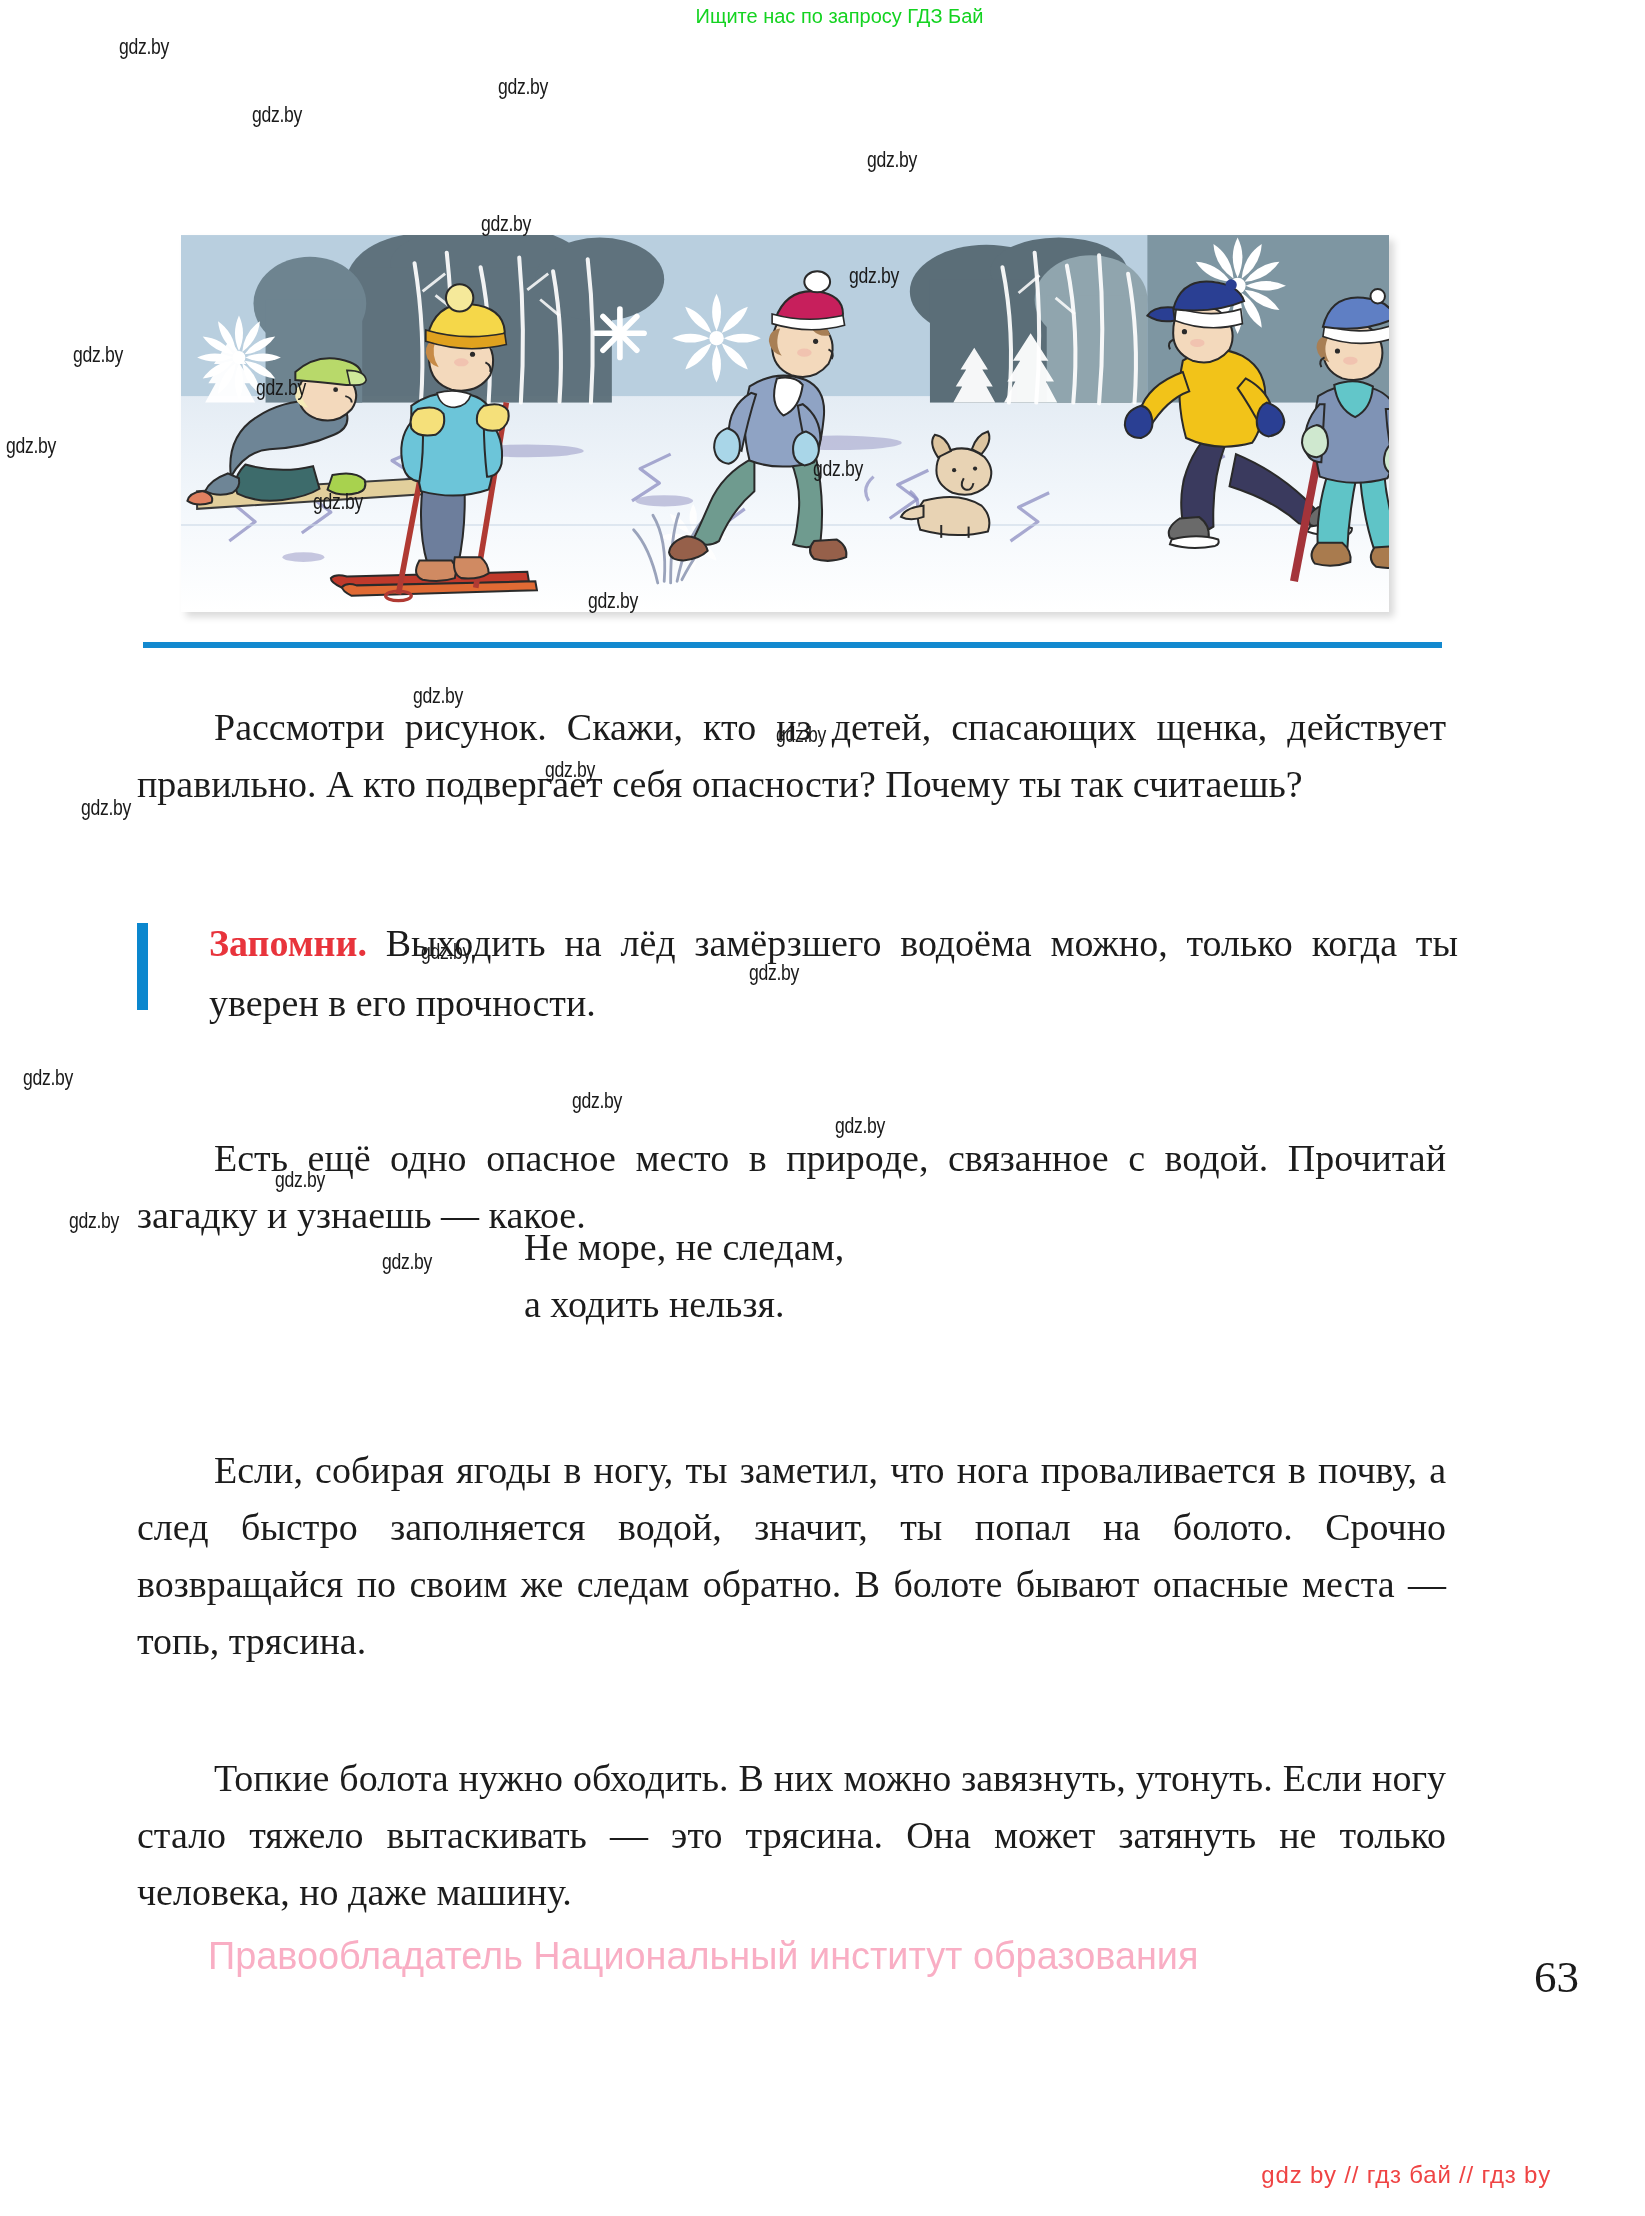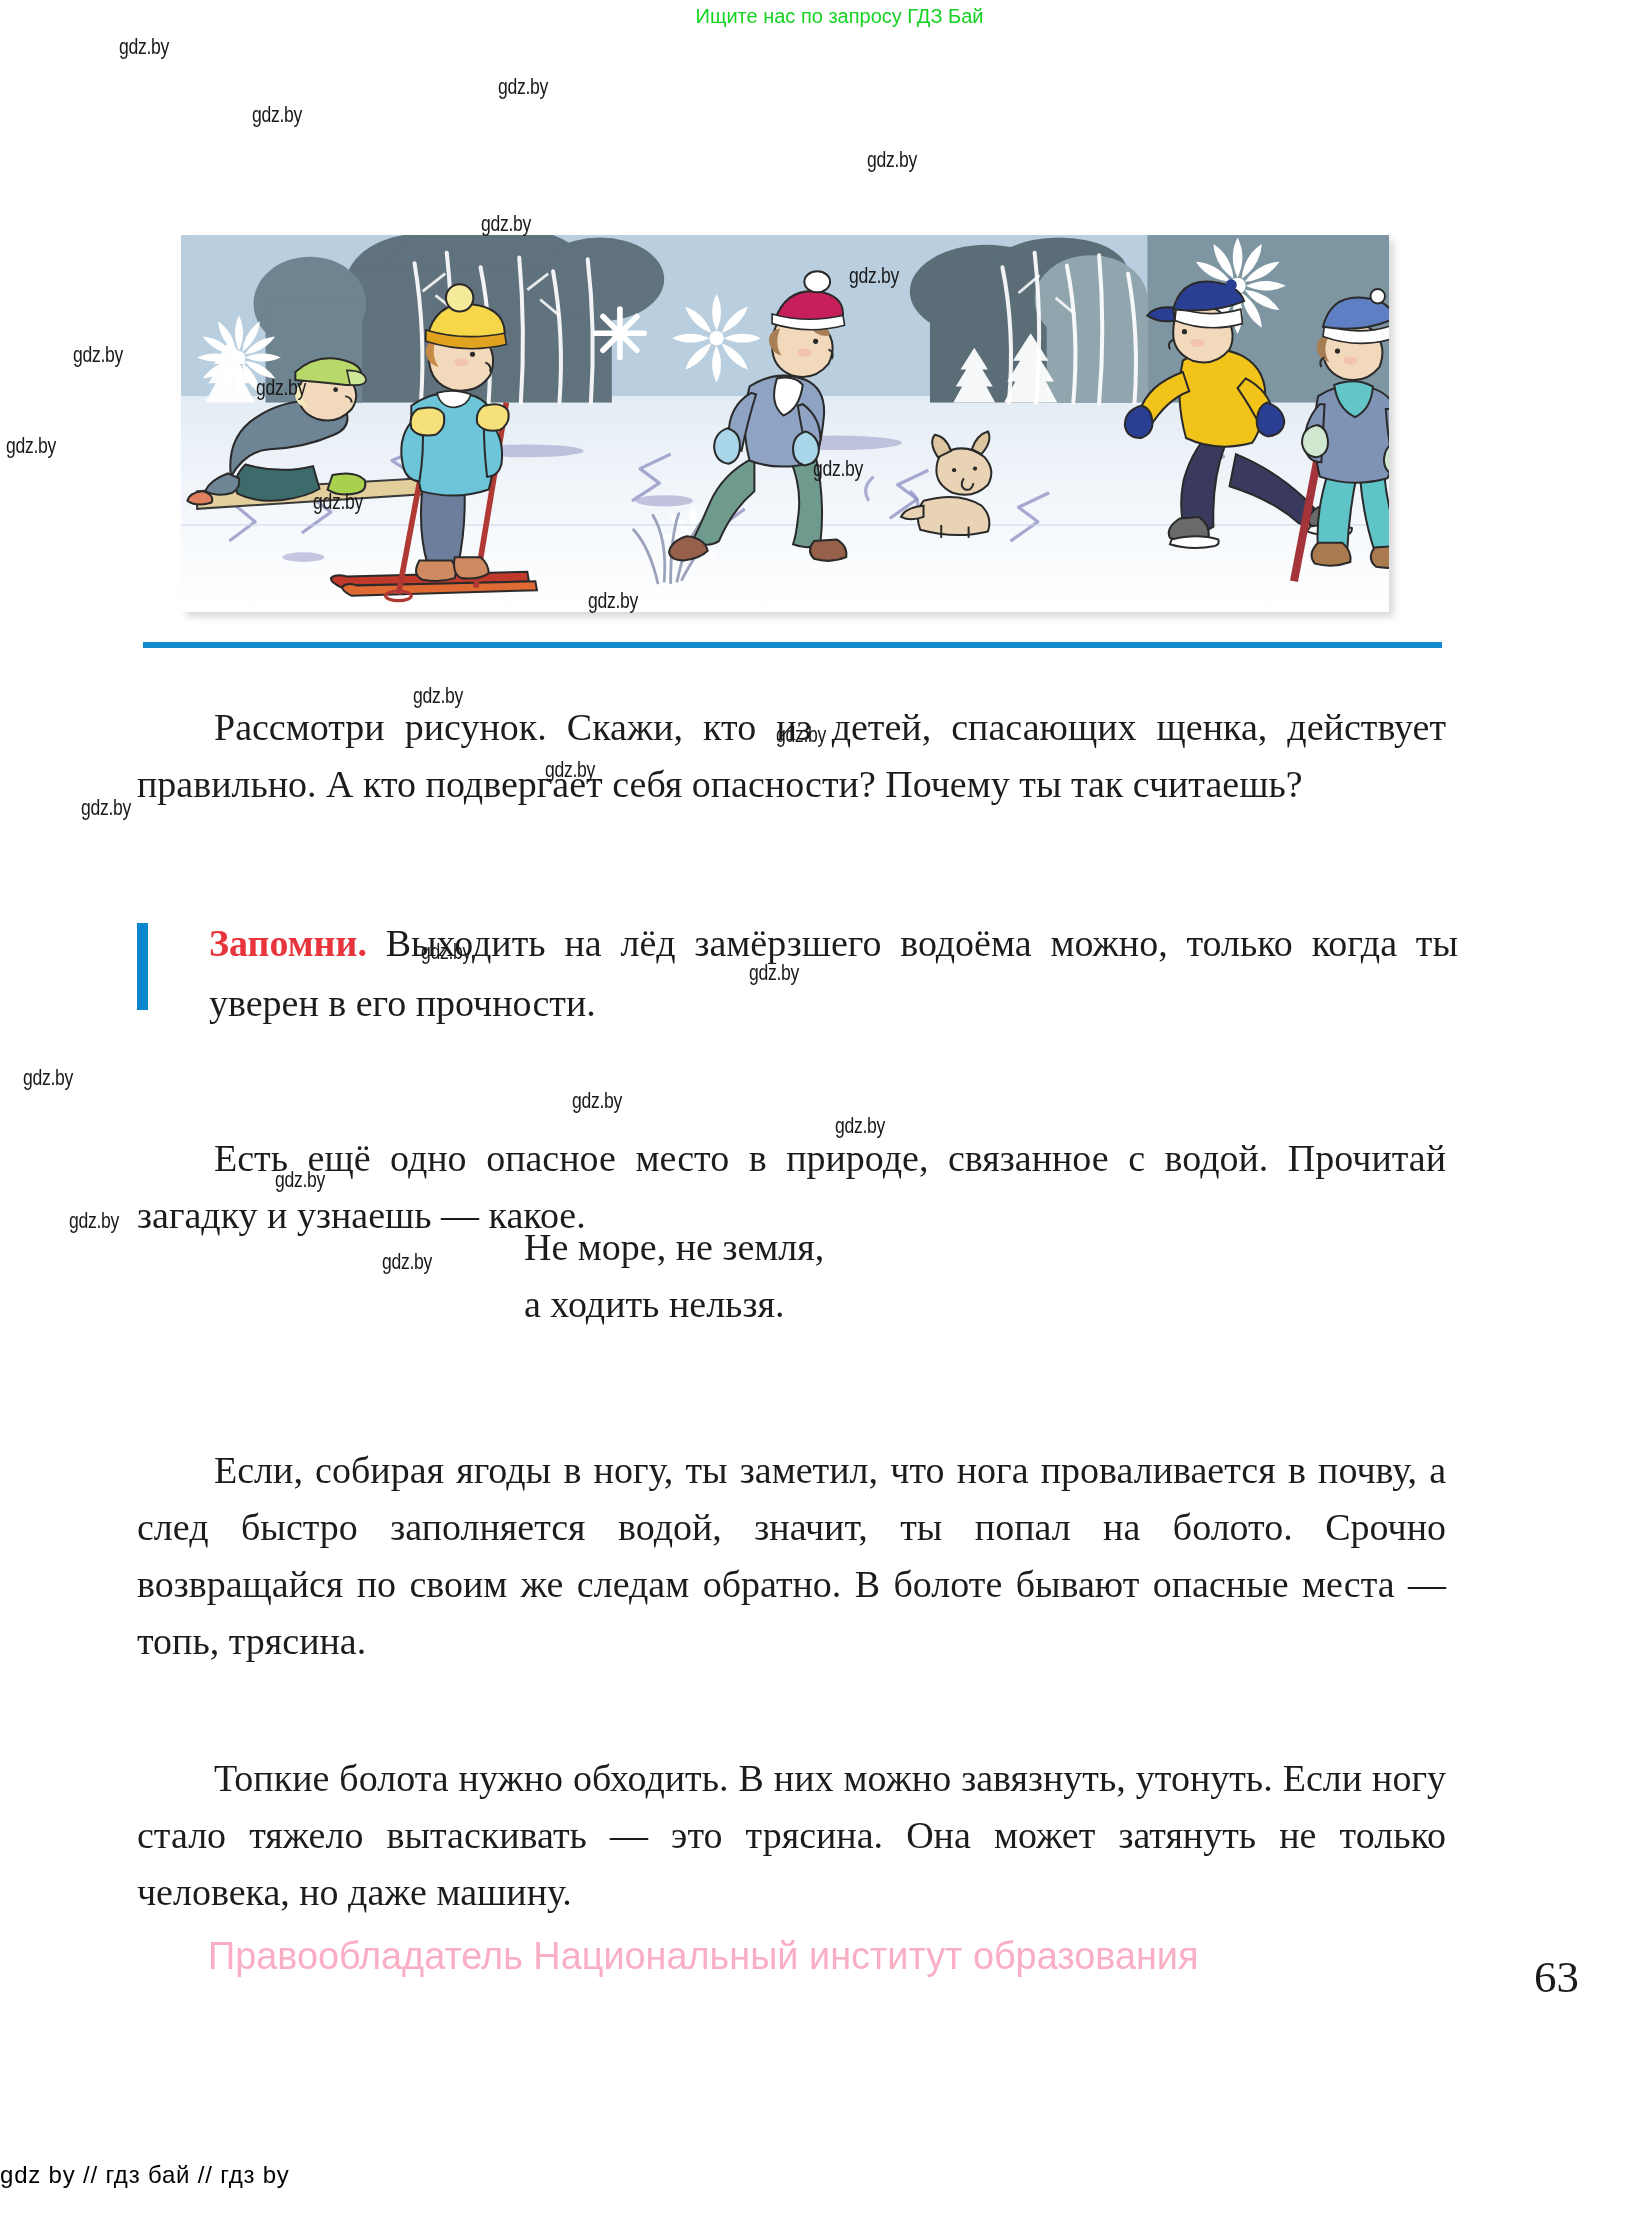--- a/index.html
+++ b/index.html
@@ -34,24 +34,24 @@
     font-size:20px;
     color:#14d321;
     z-index:50;
     white-space:nowrap;
     padding-left:17px;
   }
 
   .bottom-footer{
     position:absolute;
     bottom:27px;left:0;width:1551px;
-    text-align:left;
+    text-align:right;
     font-family:"Liberation Sans", sans-serif;
     font-size:24px;
-    color:#000000;
+    color:#ef4444;
     letter-spacing:0.8px;
     z-index:50;
     white-space:nowrap;
   }
 
   .owner-wm{
     position:absolute;
     left:208px;top:1934px;
     font-family:"Liberation Sans", sans-serif;
     font-size:39px;
@@ -523,21 +523,21 @@
 <div class="txt para" style="top:699px;"><span class="ind"></span><span>Рассмотри рисунок. Скажи, кто из детей, спасающих щенка, действует правильно. А кто подвергает себя опасности? Почему ты так считаешь?</span></div>
 
 <div class="remember">
   <div class="bar"></div>
   <div class="rtext"><span class="lead">Запомни.</span><span> Выходить на лёд замёрзшего водоёма можно, только когда ты уверен в его прочности.</span></div>
 </div>
 
 <div class="txt para" style="top:1130px;"><span class="ind"></span><span>Есть ещё одно опасное место в природе, связанное с водой. Прочитай загадку и узнаешь — какое.</span></div>
 
 <div class="riddle">
-  <div>Не море, не земля,</div>
+  <div>Не море, не следам,</div>
   <div>а ходить нельзя.</div>
 </div>
 
 <div class="txt para" style="top:1442px;"><span class="ind"></span><span>Если, собирая ягоды в ногу, ты заметил, что нога проваливается в почву, а след быстро заполняется водой, значит, ты попал на болото. Срочно возвращайся по своим же следам обратно. В болоте бывают опасные места — топь, трясина.</span></div>
 
 <div class="txt para" style="top:1734px;margin-top:16px;"><span class="ind"></span><span>Топкие болота нужно обходить. В них можно завязнуть, утонуть. Если ногу стало тяжело вытаскивать — это трясина. Она может затянуть не только человека, но даже машину.</span></div>
 
 <div class="owner-wm">Правообладатель Национальный институт образования</div>
 <div class="page-num">63</div>
 

